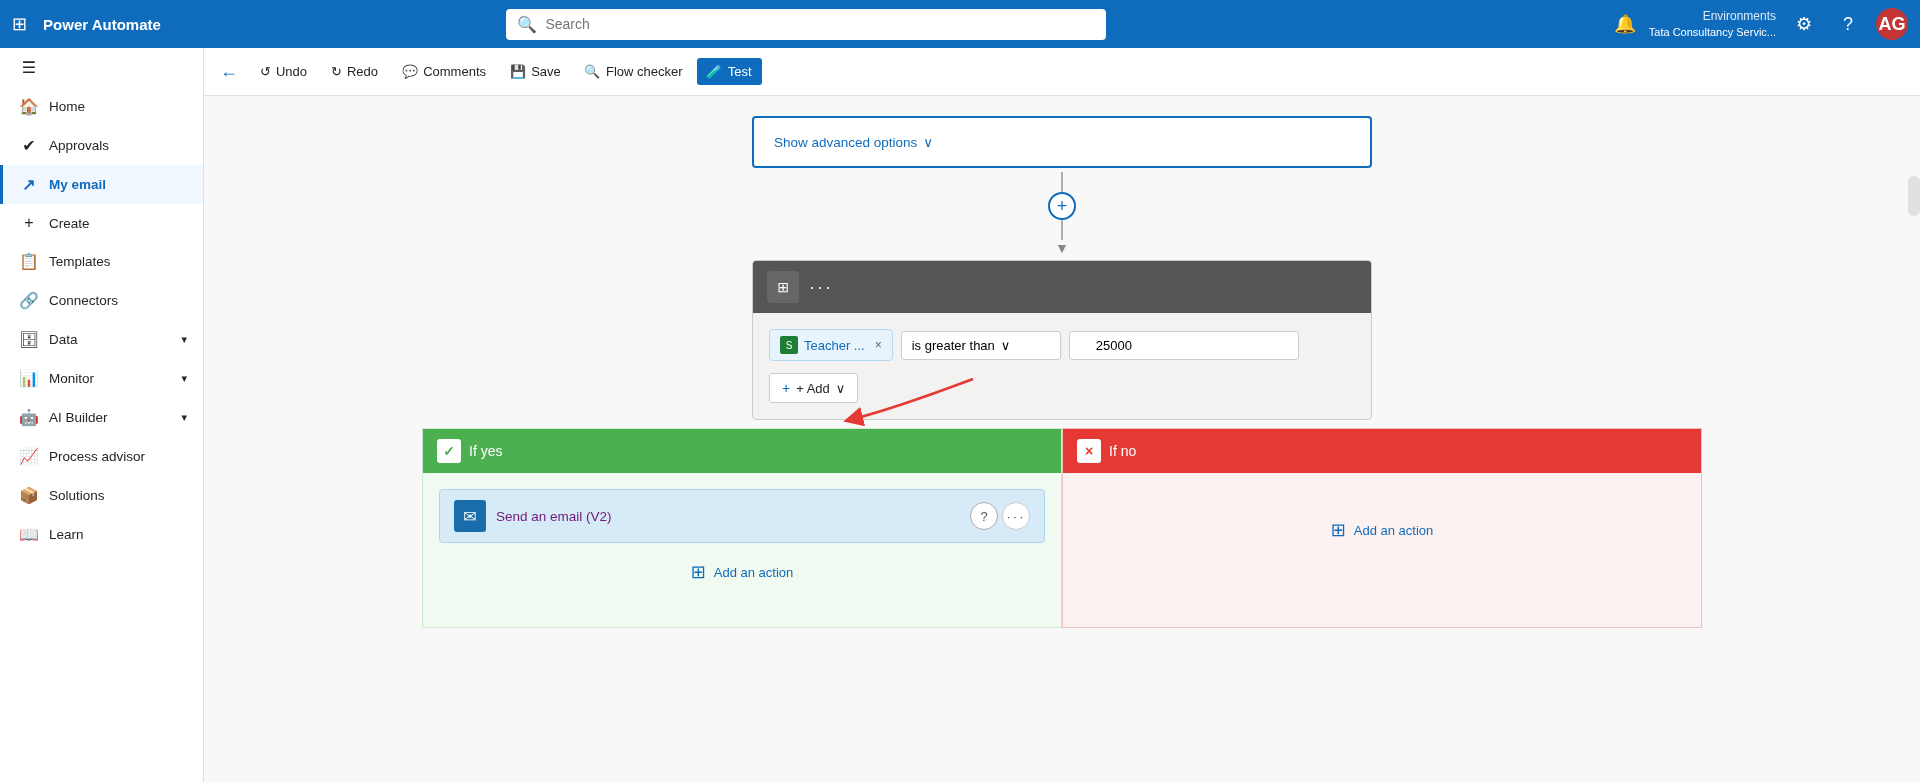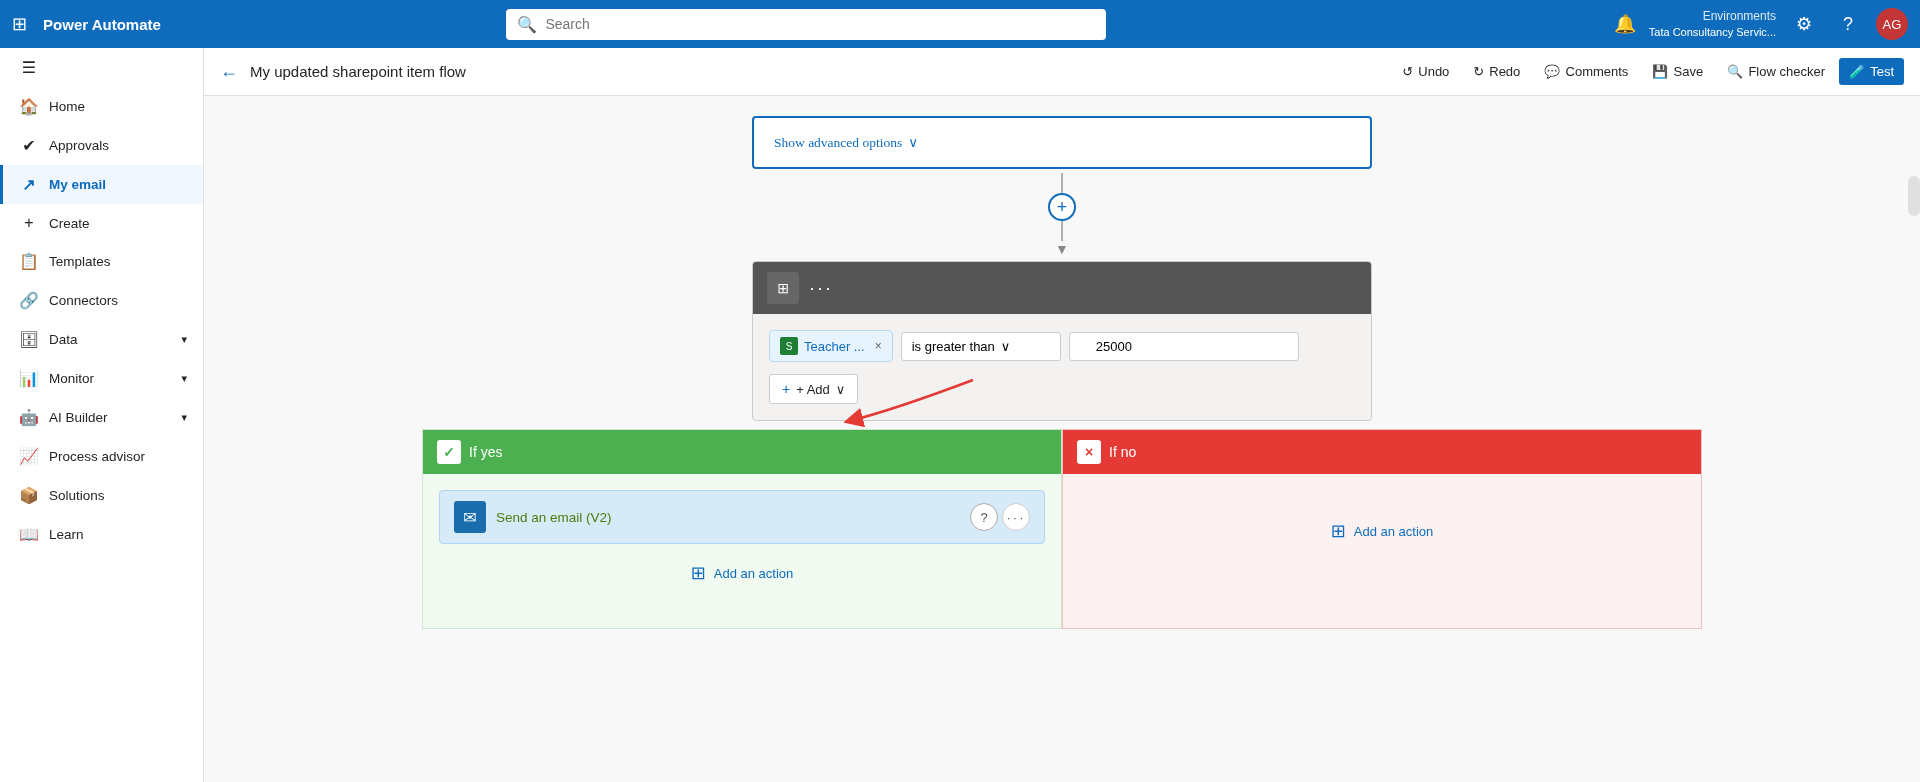--- a/index.html
+++ b/index.html
@@ -16,21 +16,21 @@
     .topbar-search {
       flex: 1; max-width: 600px; margin: 0 auto;
       display: flex; align-items: center;
       background: #fff; border-radius: 4px;
       padding: 6px 12px; gap: 8px;
     }
     .topbar-search input { border: none; outline: none; flex: 1; font-size: 14px; color: #0c4a6e; }
     .topbar-right { display: flex; align-items: center; gap: 12px; margin-left: auto; color: #fff; }
     .topbar-env { display: flex; flex-direction: column; align-items: flex-end; font-size: 11px; line-height: 1.3; color: #fff; }
     .topbar-icon { width: 32px; height: 32px; display: flex; align-items: center; justify-content: center; cursor: pointer; font-size: 18px; }
-    .topbar-avatar { width: 32px; height: 32px; border-radius: 50%; background: #c43636; color: #fff; font-size: 13px; font-weight: 400; display: flex; align-items: center; justify-content: center; cursor: pointer; }
+    .topbar-avatar { width: 32px; height: 32px; border-radius: 50%; background: #c43636; color: #fff; font-size: 18px; font-weight: 700; display: flex; align-items: center; justify-content: center; cursor: pointer; }
 
     
     .layout { display: flex; height: calc(782px - 48px); }
 
     
     .sidebar { width: 204px; background: #fff; border-right: 1px solid #e0e0e0; display: flex; flex-direction: column; overflow-y: auto; }
     .sidebar-item { display: flex; align-items: center; gap: 10px; padding: 10px 16px; cursor: pointer; font-size: 13.5px; color: #252525; border-left: 3px solid transparent; }
     .sidebar-item.active { border-left: 3px solid #0f6cbd; font-weight: 600; color: #0f6cbd; background: #f0f7ff; }
     .sidebar-item .icon { font-size: 16px; width: 20px; text-align: center; }
     .sidebar-item-expand { margin-left: auto; font-size: 11px; }
@@ -49,21 +49,21 @@
     
     .canvas { flex: 1; overflow: auto; background: #f8f8f8; padding: 20px 40px; position: relative; }
 
     
     .flow-center { display: flex; flex-direction: column; align-items: center; width: 100%; }
 
     
     .trigger-block {
       background: #fff; border: 2px solid #0f6cbd; border-radius: 4px;
       width: 620px; padding: 16px 20px; margin-bottom: 0;
-      display: flex; align-items: center; justify-content: space-between; font-family: Liberation Serif, serif;
+      display: flex; align-items: center; justify-content: space-between;
     }
     .trigger-block-label { color: #0f6cbd; font-size: 13.5px; cursor: pointer; display: flex; align-items: center; gap: 6px; }
 
     
     .connector { display: flex; flex-direction: column; align-items: center; margin: 4px 0; }
     .connector-line { width: 2px; height: 20px; background: #b0b0b0; }
     .add-btn { width: 28px; height: 28px; border-radius: 50%; border: 2px solid #0f6cbd; background: #fff; color: #0f6cbd; font-size: 18px; cursor: pointer; display: flex; align-items: center; justify-content: center; font-weight: 300; }
     .connector-arrow { color: #888; font-size: 14px; }
 
     
@@ -126,21 +126,21 @@
     .branch-badge-no { background: #fff; color: #e53935; }
     .branch-body { padding: 16px; display: flex; flex-direction: column; align-items: center; gap: 12px; }
 
     
     .action-block {
       display: flex; align-items: center; gap: 10px;
       background: #d6eaf8; border: 1px solid #aed6f1; border-radius: 4px;
       padding: 10px 14px; width: 100%; cursor: pointer;
     }
     .action-icon { width: 32px; height: 32px; background: #1a6dac; border-radius: 3px; display: flex; align-items: center; justify-content: center; font-size: 16px; color: #fff; }
-    .action-label { font-size: 13.5px; flex: 1; color: #4d7c0f; }
+    .action-label { font-size: 13.5px; flex: 1; color: #701a75; }
     .action-btns { display: flex; gap: 4px; }
     .action-btn { width: 28px; height: 28px; border-radius: 50%; border: 1px solid #ccc; background: #fff; display: flex; align-items: center; justify-content: center; cursor: pointer; font-size: 13px; color: #555; }
 
     
     .add-action-btn { display: flex; align-items: center; gap: 8px; color: #0f6cbd; font-size: 13px; cursor: pointer; padding: 6px 0; }
     .add-action-icon { font-size: 18px; }
 
     
     .scroll-indicator { position: absolute; right: 0; top: 80px; width: 12px; background: #e0e0e0; border-radius: 6px; height: 40px; }
   </style>
@@ -224,21 +224,20 @@
     <div class="sidebar-item">
       <span class="icon">📖</span>
       <span>Learn</span>
     </div>
   </nav>
 
   <div class="main">
 
     <div class="flow-toolbar">
       <span class="flow-back">←</span>
-      <span class="flow-title">My updated sharepoint item flow</span>
       <div class="flow-toolbar-actions">
         <button class="toolbar-btn">
           <span>↺</span>
           <span>Undo</span>
         </button>
         <button class="toolbar-btn">
           <span>↻</span>
           <span>Redo</span>
         </button>
         <button class="toolbar-btn">

